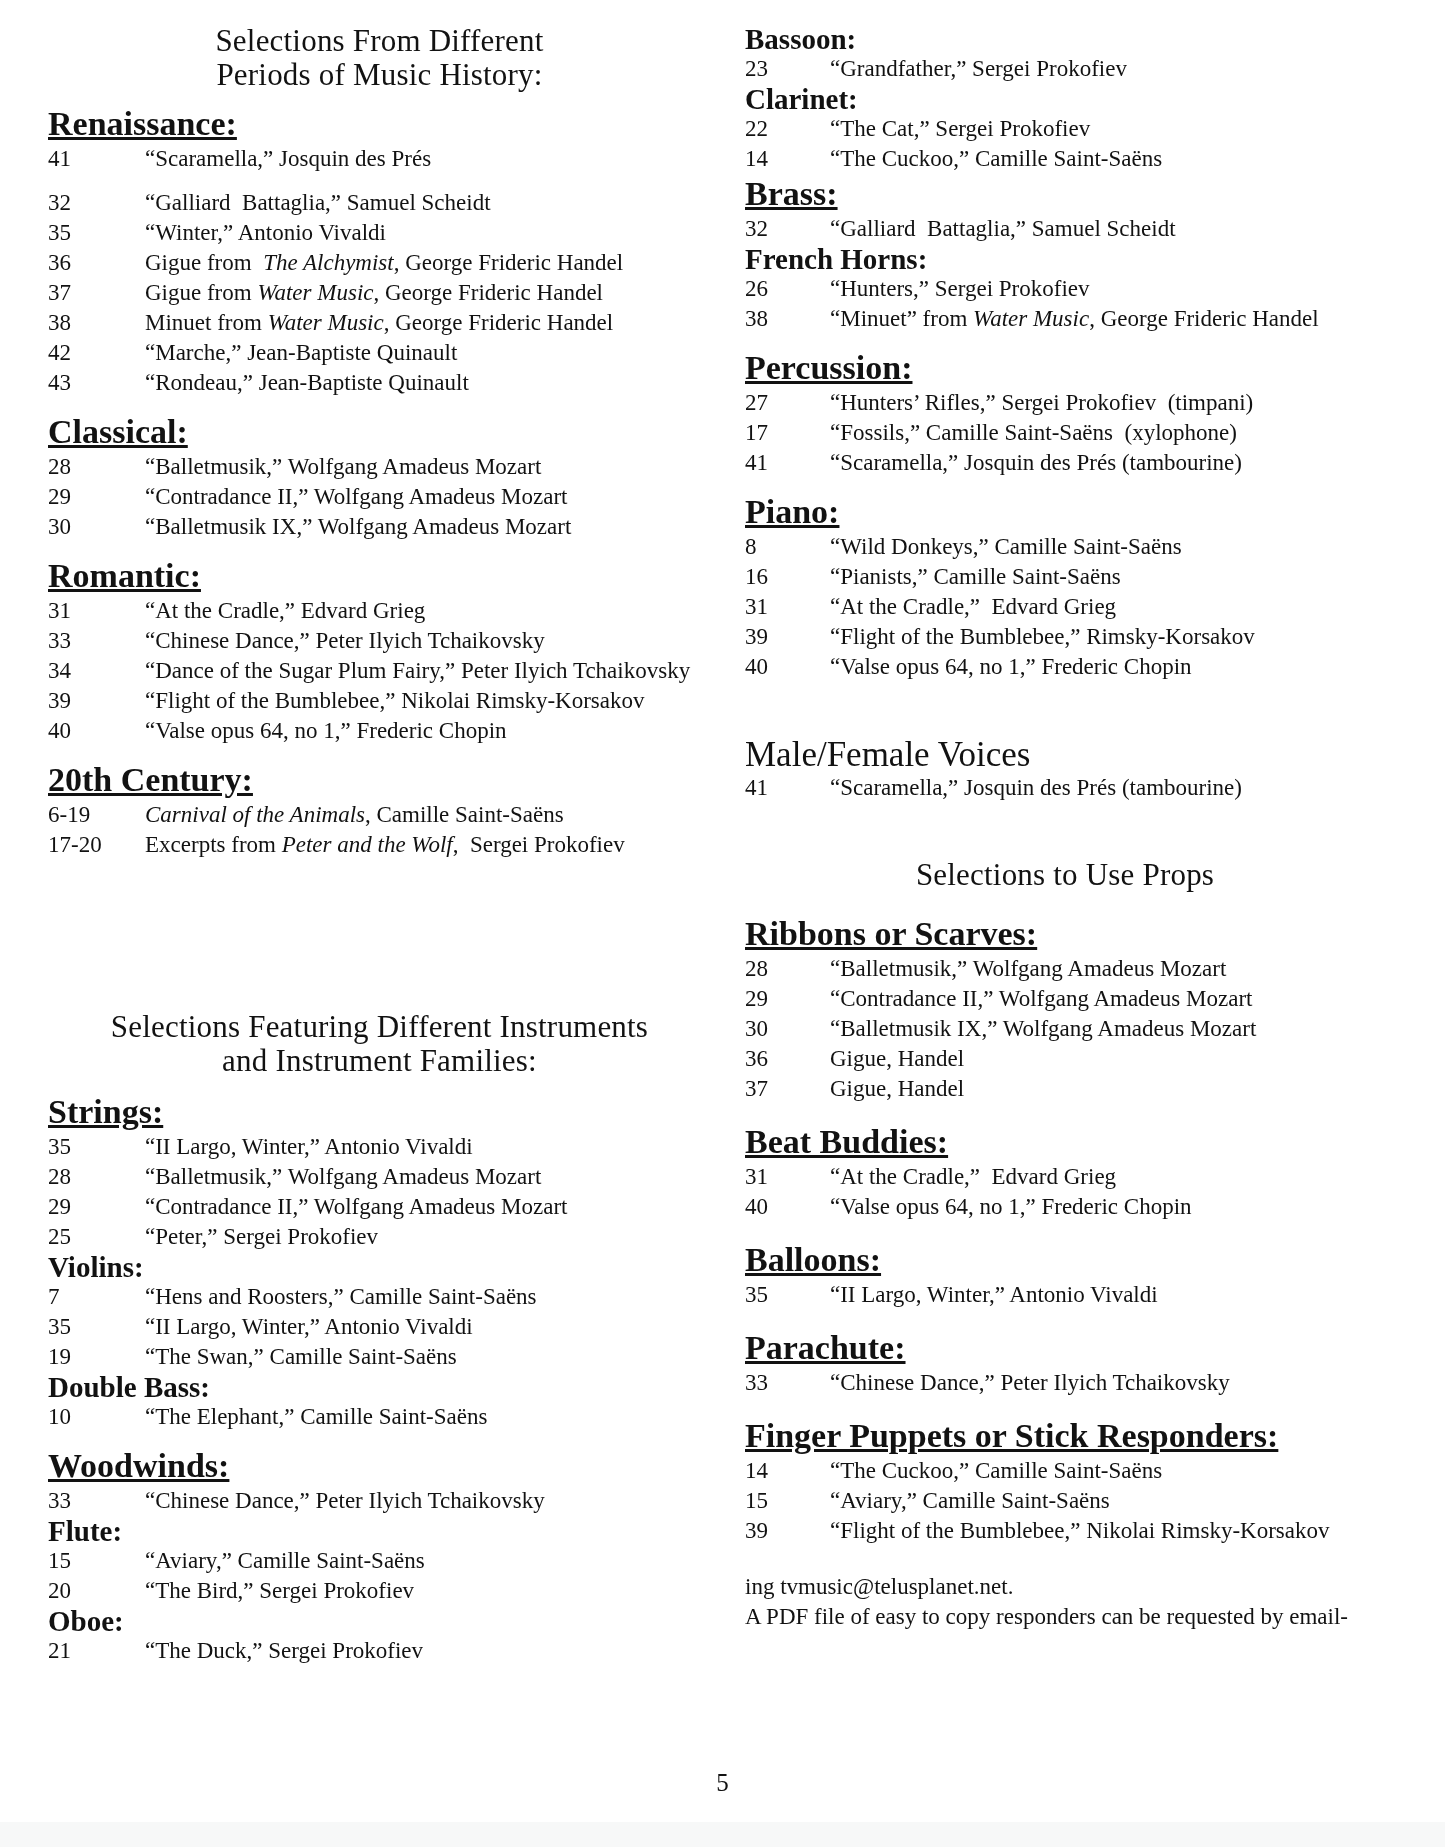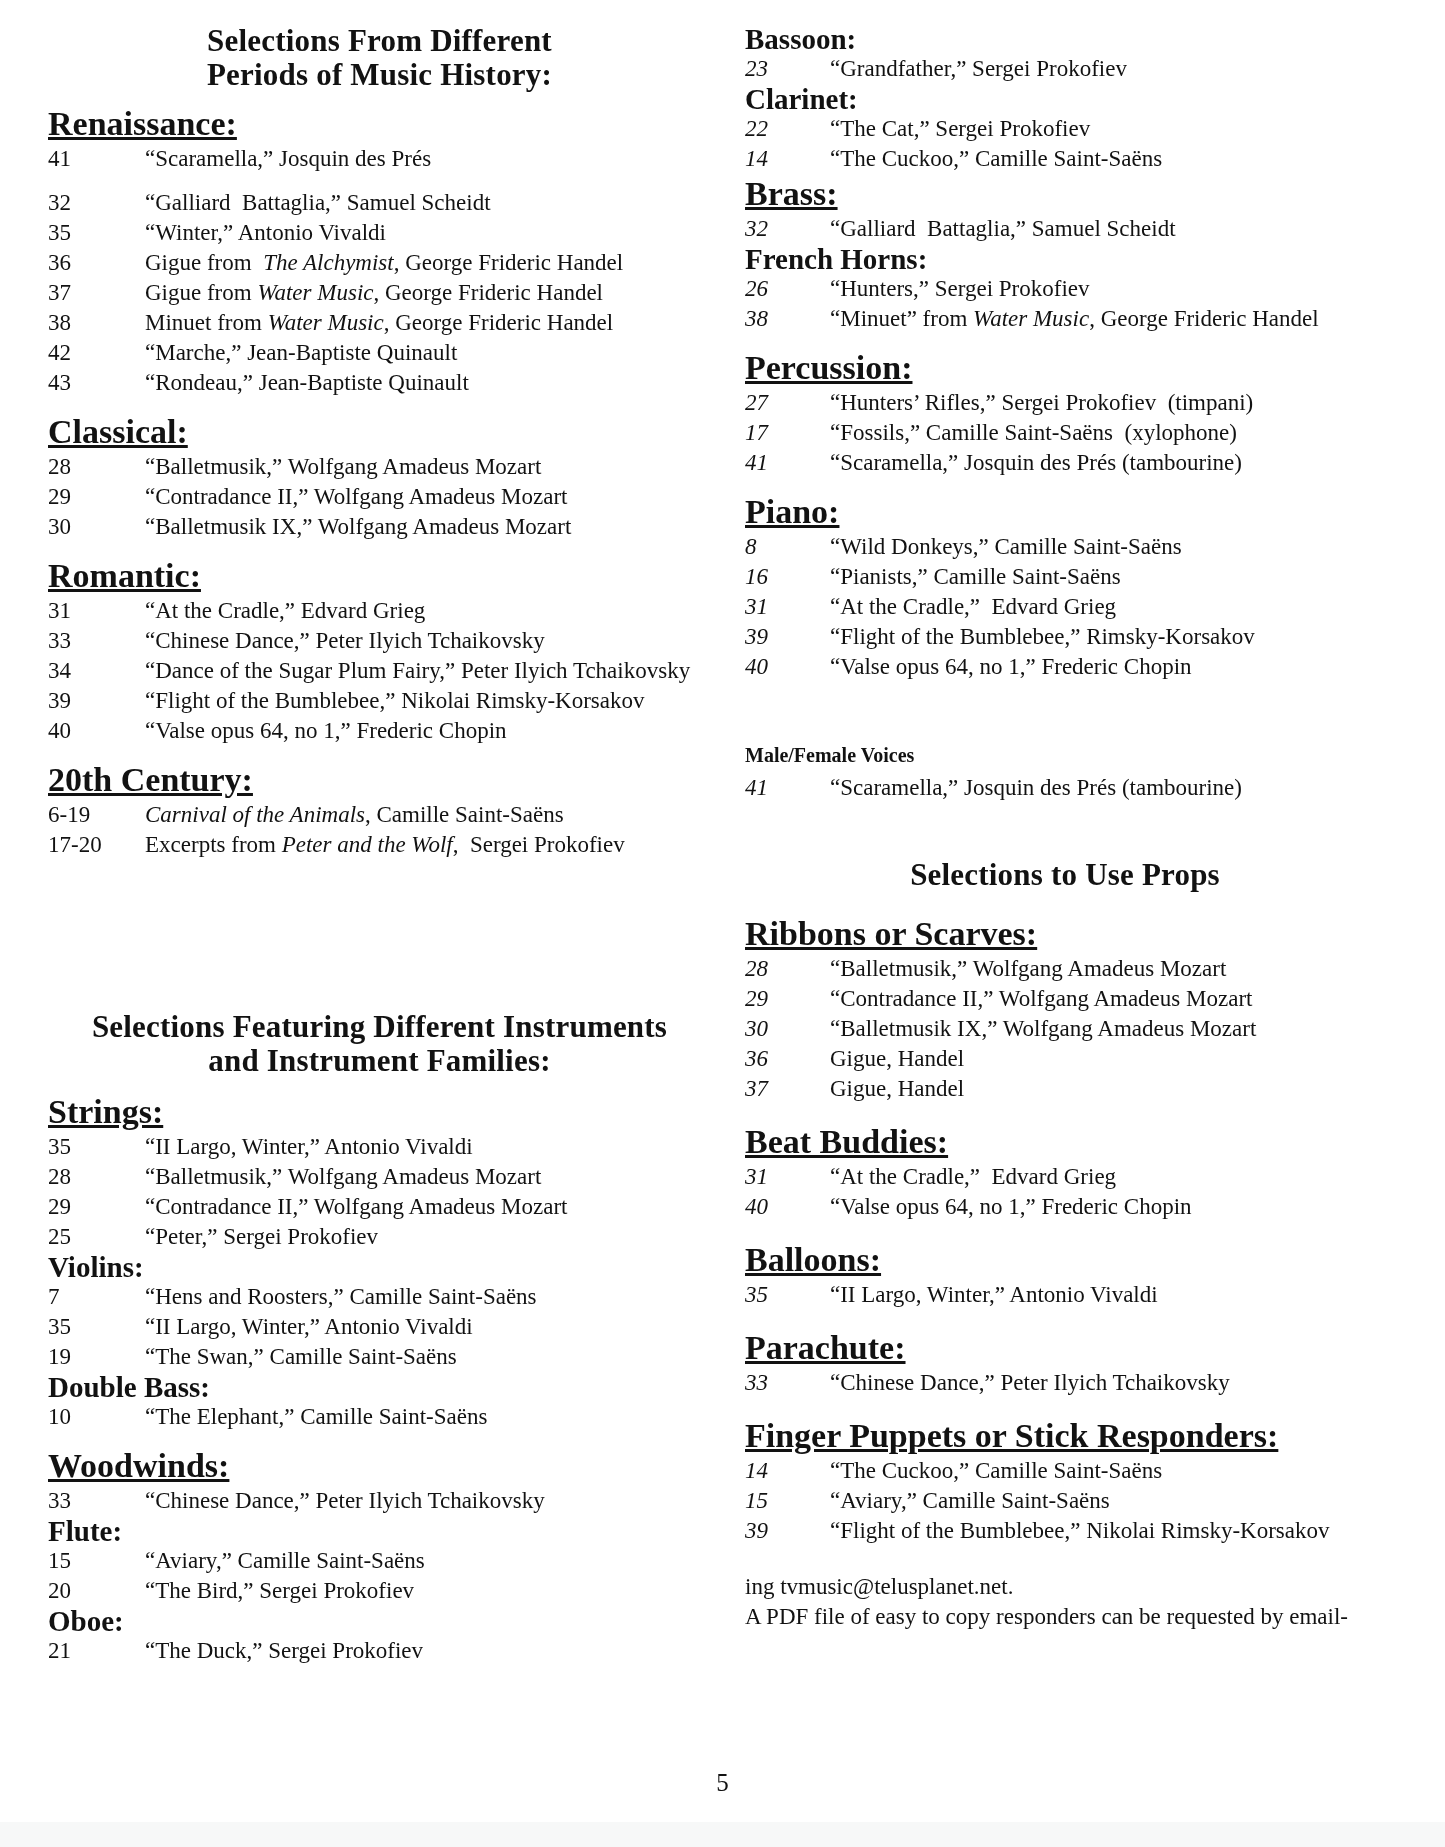--- a/index.html
+++ b/index.html
@@ -9,31 +9,31 @@
     font-family:"Liberation Serif","DejaVu Serif",serif;
     color:#121212;
     position:relative;
     overflow:hidden;
   }
   .page{position:absolute;inset:0;}
   .col{position:absolute;top:24px;}
   .col-left{left:48px;width:663px;}
   .col-right{left:745px;width:640px;}
   .block-title{
-    font-weight:bold;font-size:31px;line-height:34px;
+    font-weight:normal;font-size:31px;line-height:34px;
     text-align:center;letter-spacing:0.2px;
   }
   .block-title .line{display:block;}
   .h-big{font-weight:bold;font-size:34px;line-height:40px;text-decoration:underline;}
-  .h-medium{font-weight:bold;font-size:20px;line-height:36px;}
+  .h-medium{font-weight:normal;font-size:35px;line-height:36px;}
   .h-small{font-weight:bold;font-size:29px;line-height:30px;}
   .entry{display:flex;font-size:23px;line-height:30px;white-space:nowrap;}
   .entry .num{flex:none;}
   .col-left .entry .num{width:97px;}
-  .col-right .entry .num{width:85px;font-style:italic;}
+  .col-right .entry .num{width:85px;}
   .it{font-style:italic;}
   .paragraph{font-size:23px;line-height:30px;}
   .paragraph .line{display:block;}
   .spacer{width:100%;}
   .page-number{
     position:absolute;left:0;top:1768px;width:100%;
     text-align:center;font-size:25px;line-height:30px;
   }
   .footer-strip{
     position:absolute;left:0;bottom:0;width:100%;height:25px;

